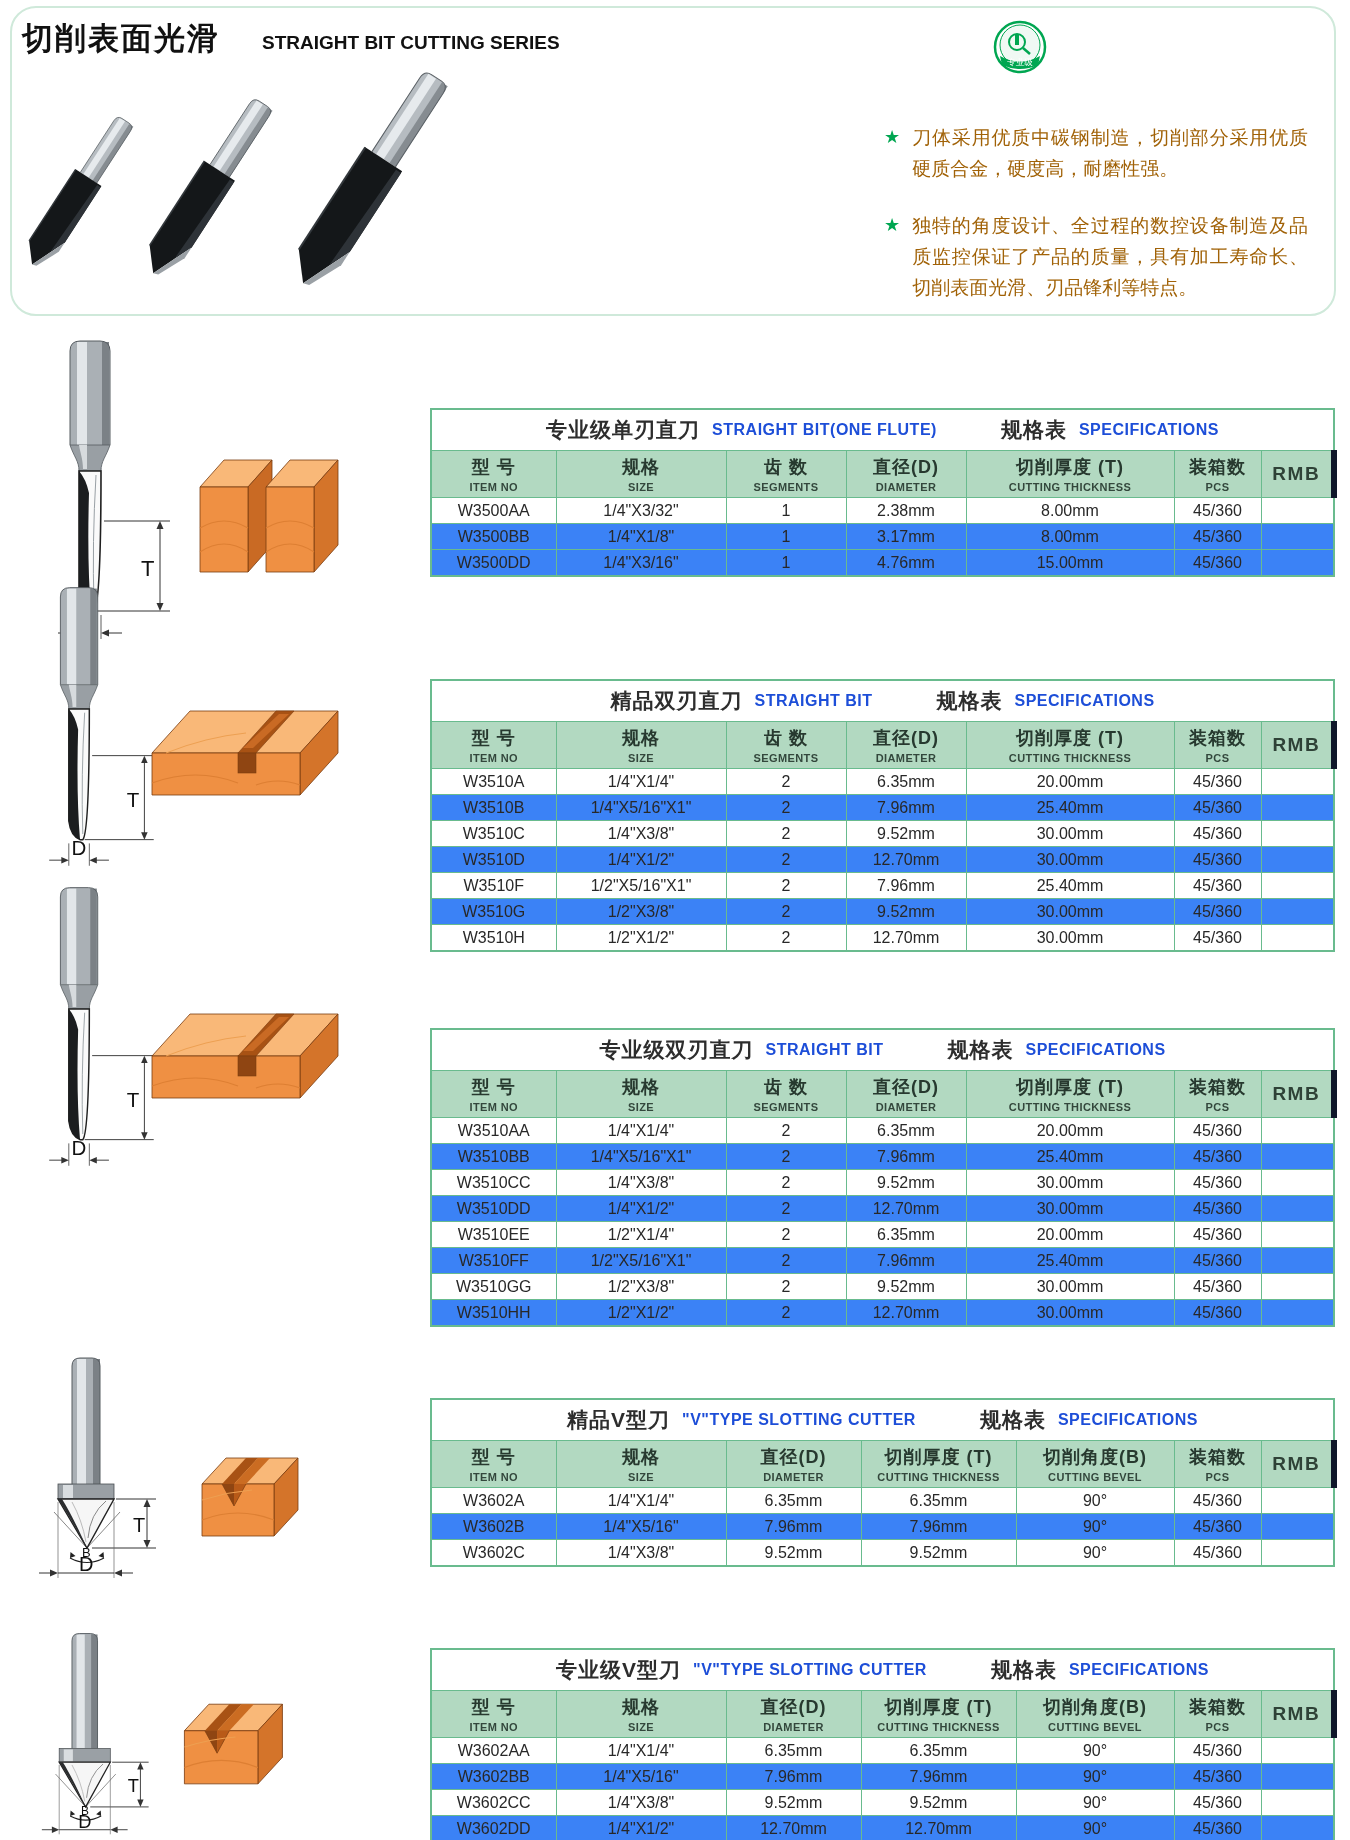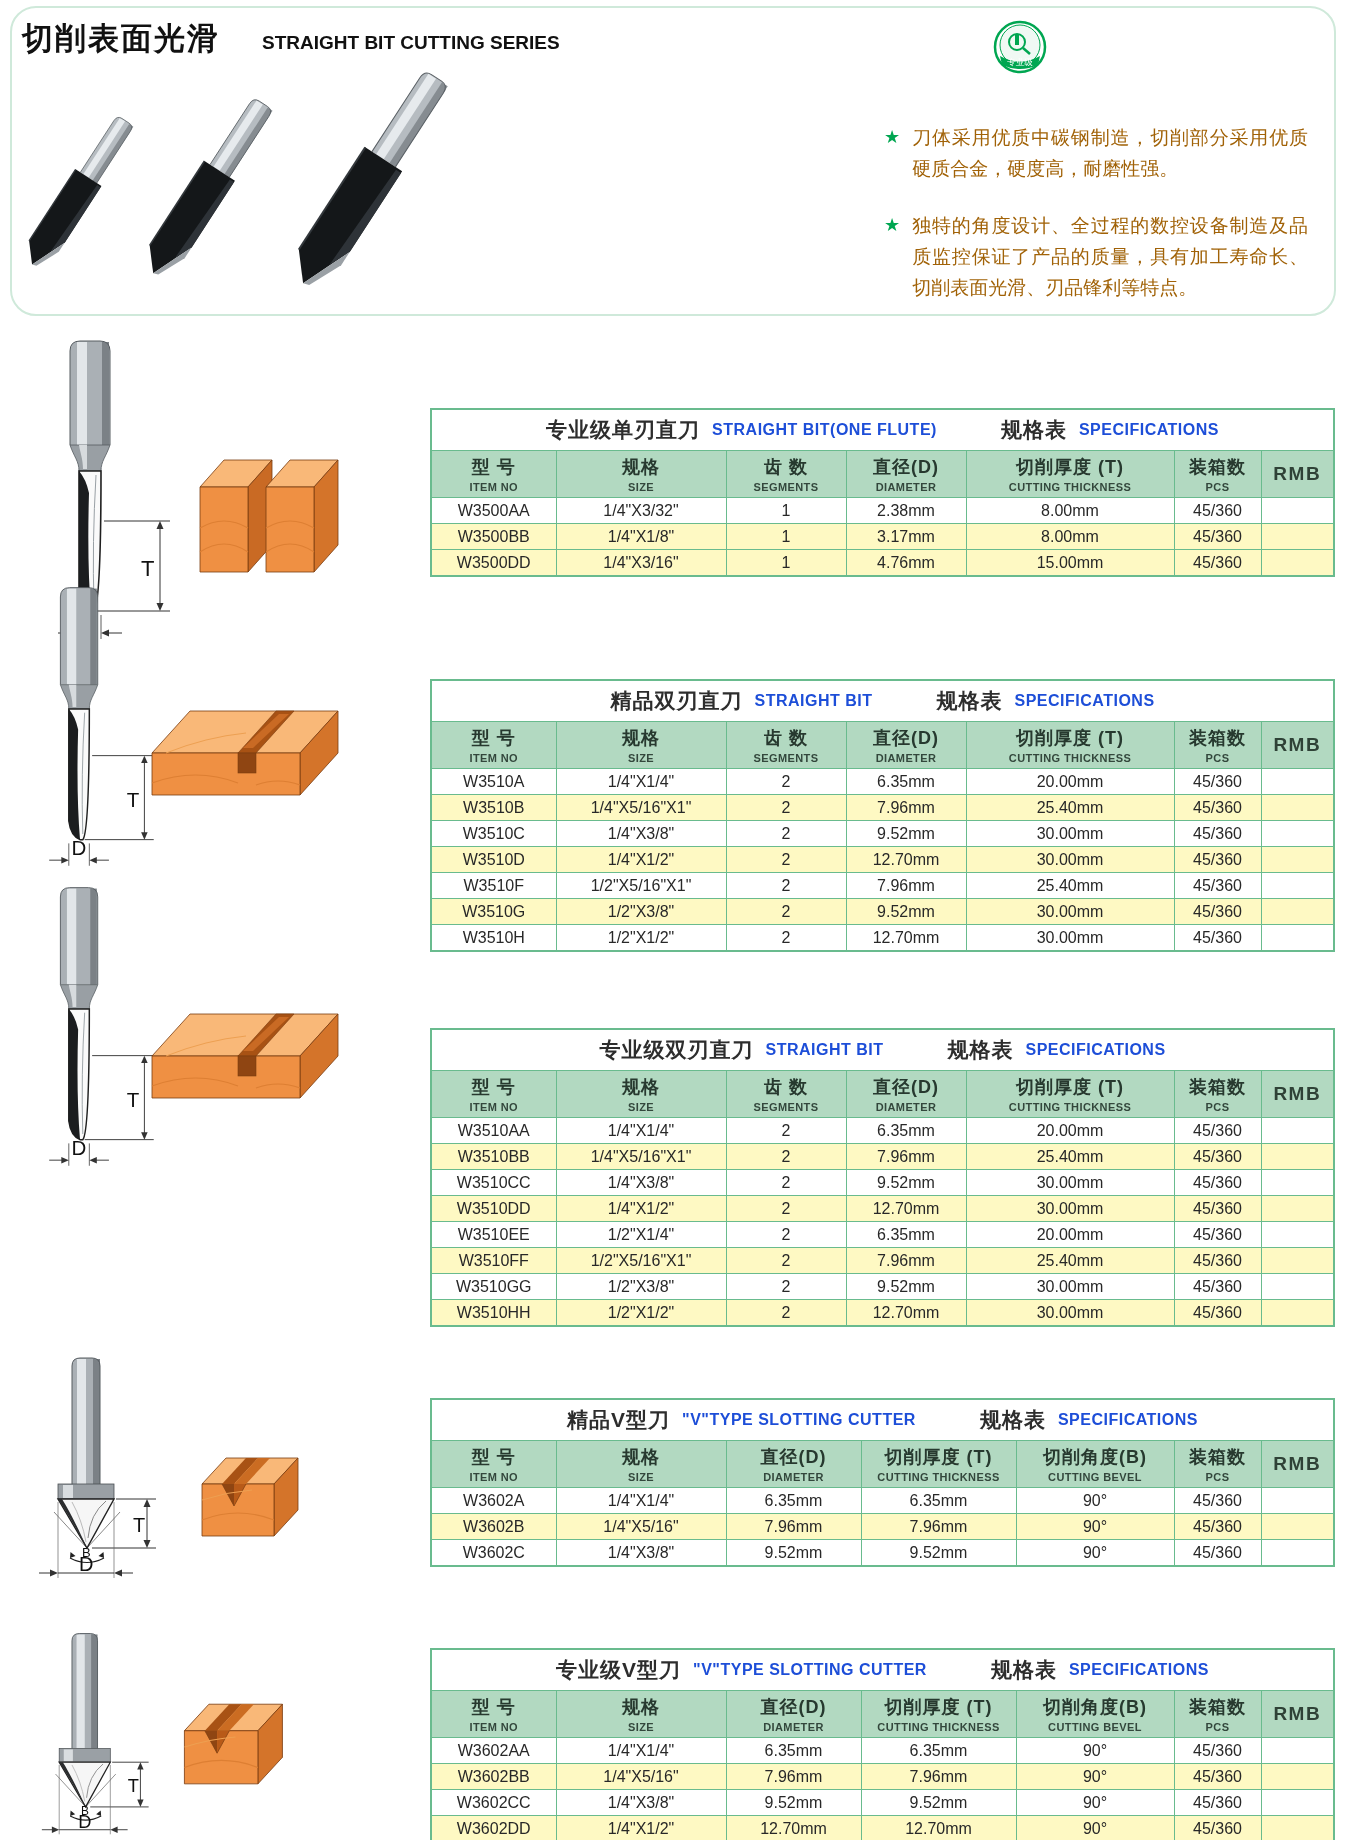--- a/index.html
+++ b/index.html
@@ -21,26 +21,26 @@
   table.spec{position:absolute;width:903px;border-collapse:collapse;table-layout:fixed;
         background:#fff;border:2px solid #69bb8e;}
   table.spec td,table.spec th{border:1px solid #69bb8e;padding:0;text-align:center;vertical-align:middle;}
   .t-title{height:40px;background:#fff;}
   .t-title-inner{display:flex;justify-content:center;align-items:center;gap:12px;}
   .tt-gap{display:inline-block;width:40px;}
   .tt-cn{font-size:21px;font-weight:bold;color:#2d2d2d;letter-spacing:1px;}
   .tt-en{font-size:16px;color:#1d4ed8;letter-spacing:0.5px;}
   .head-row th{height:46px;background:#b2d9c1;border-left:2px solid #fff;border-right:2px solid #fff;margin-top:17px;}
   .head-row th:first-child{border-left:1px solid #69bb8e;}
-  .head-row th:last-child{border-right:1px solid #0f172a;}
+  .head-row th:last-child{border-right:6px solid #0f172a;}
   .hcn{font-size:18px;color:#27392f;letter-spacing:1px;}
   .hen{font-size:11px;color:#33473c;letter-spacing:0.4px;margin-top:2px;}
   .hcn.rmb{font-size:19px;letter-spacing:1.5px;color:#2f4237;}
   table.spec tbody td{height:25px;font-size:16px;color:#282828;}
-  table.spec tbody tr.alt{background:#fef9c3;}
+  table.spec tbody tr.alt{background:#3b82f6;}
 
   
   .kind-straight col.c0{width:125px}.kind-straight col.c1{width:170px}
   .kind-straight col.c2{width:120px}.kind-straight col.c3{width:120px}
   .kind-straight col.c4{width:208px}.kind-straight col.c5{width:87px}
   .kind-straight col.c6{width:73px}
   .kind-vtype col.c0{width:125px}.kind-vtype col.c1{width:170px}
   .kind-vtype col.c2{width:135px}.kind-vtype col.c3{width:155px}
   .kind-vtype col.c4{width:158px}.kind-vtype col.c5{width:87px}
   .kind-vtype col.c6{width:73px}

